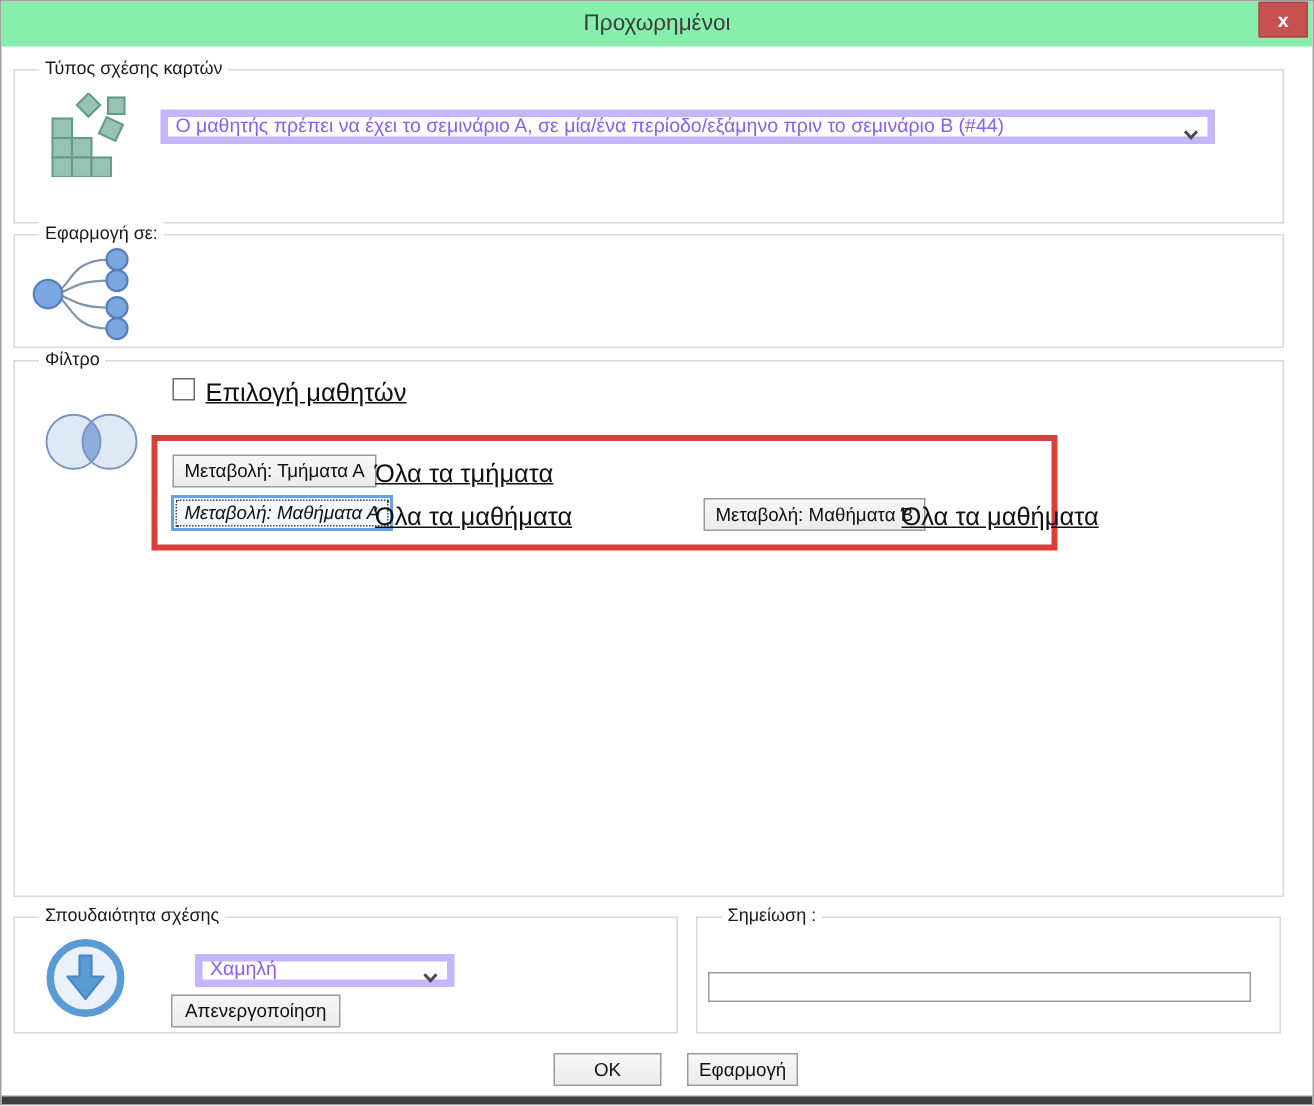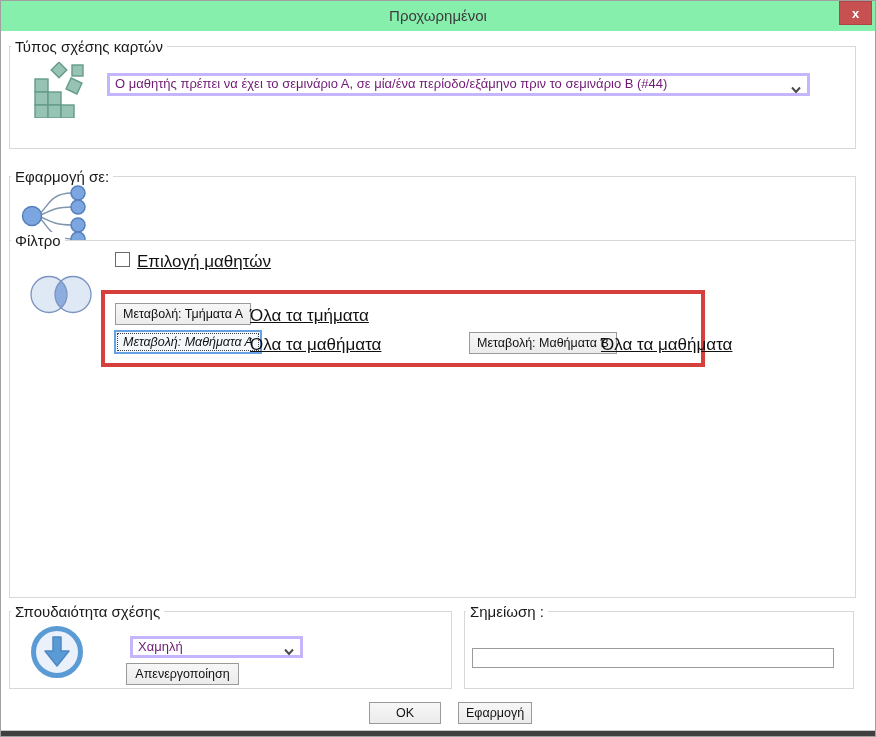--- a/index.html
+++ b/index.html
@@ -17,27 +17,27 @@
   .close-btn {
     position:absolute; top:0; left:838px; width:33px; height:24px;
     background:#c75050; color:#ffffff; font-size:13px; font-weight:bold;
     display:flex; align-items:center; justify-content:center; cursor:pointer;
     border:1px solid #b04545;
   }
   .groupbox {
     position:absolute; border:1px solid #d8d8d8; background:#ffffff;
   }
   .legend {
-    position:absolute; top:-9px; left:1px; background:#ffffff;
-    padding:0 4px; font-size:15px; color:#1a1a1a; white-space:nowrap;
+    position:absolute; top:-9px; left:16px; background:#ffffff;
+    padding:0 4px; font-size:12px; color:#1a1a1a; white-space:nowrap;
   }
   .combobox {
     position:absolute; height:23px; background:#ffffff;
-    border:3px solid #c4b5fd; display:flex; align-items:flex-start;
-    font-size:13px; color:#701a75; padding:0 22px 0 5px; cursor:default;
+    border:5px solid #c4b5fd; display:flex; align-items:flex-end;
+    font-size:13px; color:#8b5cf6; padding:0 22px 0 5px; cursor:default;
   }
   .combobox .cb-text { white-space:nowrap; overflow:hidden; }
   .chevron {
     position:absolute; right:6px; top:50%; transform:translateY(-50%);
     width:10px; height:7px; display:block;
   }
   .btn {
     position:absolute; height:22px; background:linear-gradient(#f7f7f7,#ebebeb);
     border:1px solid #9a9a9a; font-size:12.5px; color:#111;
     display:flex; align-items:center; justify-content:center;
@@ -101,21 +101,21 @@
     <div class="combobox" style="left:97px; top:26px; width:703px;">
       <span class="cb-text">Ο μαθητής πρέπει να έχει το σεμινάριο Α, σε μία/ένα περίοδο/εξάμηνο πριν το σεμινάριο Β (#44)</span>
       <span class="chevron">
         <svg width="10" height="7" viewBox="0 0 10 7">
             <path d="M1 1 L5 5.4 L9 1" fill="none" stroke="#4a4a4a" stroke-width="2"></path>
           </svg>
       </span>
     </div>
   </div>
 
-  <div class="groupbox" style="left:8px; top:155px; width:847px; height:76px;margin-top:20px;">
+  <div class="groupbox" style="left:8px; top:155px; width:847px; height:76px;">
     <span class="legend">Εφαρμογή σε:</span>
     <span class="icon-wrap" style="left:10px; top:8px;">
       <svg width="76" height="62" viewBox="0 0 76 62">
         <g fill="none" stroke="#8195ad" stroke-width="1.5">
           <path d="M12 31 C 28 31 24 8 52 8"></path>
           <path d="M12 31 C 28 31 26 22 52 22"></path>
           <path d="M12 31 C 28 31 26 40 52 40"></path>
           <path d="M12 31 C 28 31 24 54 52 54"></path>
         </g>
         <g fill="#7ca6df" stroke="#5680bd" stroke-width="1.5">
@@ -166,21 +166,21 @@
       </svg>
     </span>
     <div class="combobox" style="left:120px; top:24px; width:173px; height:22px;">
       <span class="cb-text">Χαμηλή</span>
       <span class="chevron">
         <svg width="10" height="7" viewBox="0 0 10 7">
             <path d="M1 1 L5 5.4 L9 1" fill="none" stroke="#4a4a4a" stroke-width="2"></path>
           </svg>
       </span>
     </div>
-    <button class="btn" style="left:116px; top:51px; min-width:113px;">Απενεργοποίηση</button>
+    <button class="btn" style="left:104px; top:51px; min-width:113px;">Απενεργοποίηση</button>
   </div>
 
   <div class="groupbox" style="left:463px; top:610px; width:390px; height:78px;">
     <span class="legend">Σημείωση :</span>
     <input class="text-input" style="left: 7px; top: 36px; width: 362px;" type="text" value="">
   </div>
 
   <button class="btn" style="left:368px; top:701px; min-width:72px;">OK</button>
   <button class="btn" style="left:457px; top:701px; min-width:72px;">Εφαρμογή</button>
 

